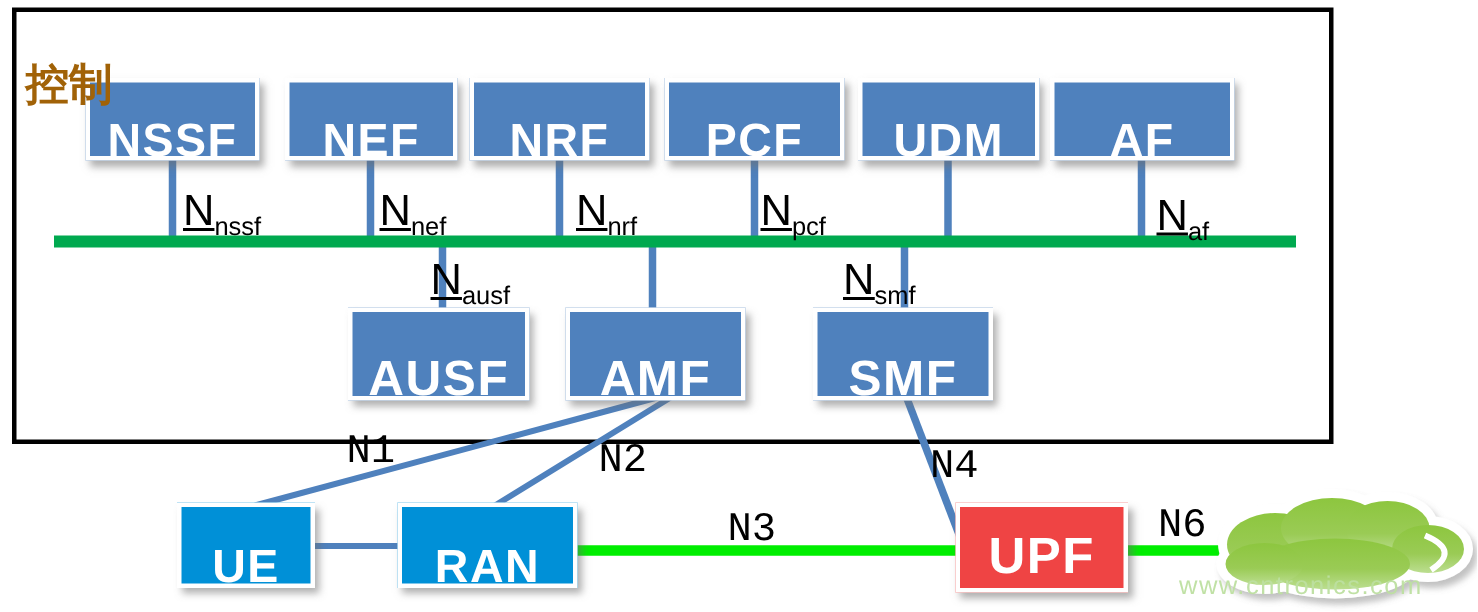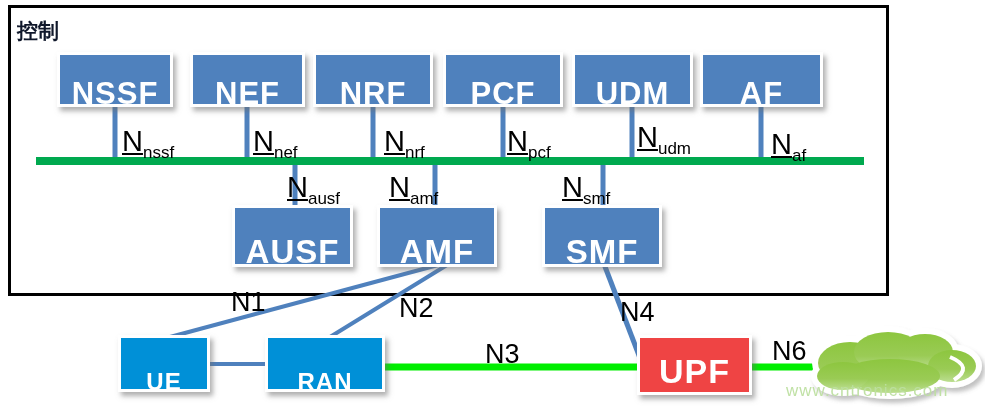--- a/index.html
+++ b/index.html
@@ -13,23 +13,24 @@
   .region{
     position:absolute;
     border:3px solid #000000;
     background:transparent;
     z-index:1;
   }
   .region-title{
     position:absolute;
     font-family:"Liberation Serif","DejaVu Serif",serif;
     font-weight:bold;
-    font-size:21px;
-    color:#0f172a;
+    font-size:29px;
+    color:#a16207;
     z-index:5;
+    margin-top:20px;
   }
   svg.wires{position:absolute;left:0;top:0;z-index:2;}
   .node{
     position:absolute;
     box-sizing:border-box;
     border:3px solid #ffffff;
     box-shadow:3px 4px 5px rgba(110,110,110,.55);
     overflow:hidden;
     z-index:4;
   }
@@ -38,37 +39,38 @@
   .node.uplane{background:#ef4444;}
   .node .nlabel{
     position:absolute;left:0;right:0;
     text-align:center;
     color:#ffffff;
     font-weight:bold;
     letter-spacing:1px;
   }
   .node.toprow .nlabel{bottom:-8px;font-size:31px;}
   .node.midrow .nlabel{bottom:-7px;font-size:33px;}
-  .node.ue .nlabel,.node.ran .nlabel{bottom:-7px;font-size:24px;}
+  .node.ue .nlabel,.node.ran .nlabel{bottom:-7px;font-size:31px;}
   .node.upf .nlabel{bottom:1px;font-size:34px;}
   .iface{
     position:absolute;
     color:#000;
     font-size:29px;
     z-index:5;
     white-space:nowrap;
     text-decoration:underline;
   }
   .iface sub{font-size:17px;line-height:0;}
   .linklabel{
     position:absolute;
     color:#000;
     font-size:27px;
     z-index:5;
     white-space:nowrap;
+    font-family:Liberation Mono, monospace;
   }
   .watermark{
     position:absolute;
     font-size:17px;
     letter-spacing:1px;
     color:rgba(189,223,160,0.95);
     z-index:6;
     white-space:nowrap;
   }
 </style>
@@ -161,32 +163,26 @@
   </div>
   <div class="iface" style="left:253px;top:125px;">
     <span>N</span><sub>nef</sub>
   </div>
   <div class="iface" style="left:384px;top:125px;">
     <span>N</span><sub>nrf</sub>
   </div>
   <div class="iface" style="left:507px;top:125px;">
     <span>N</span><sub>pcf</sub>
   </div>
-  <div class="iface" style="left:637px;top:121px;">
-    <span>N</span><sub>udm</sub>
-  </div>
   <div class="iface" style="left:771px;top:128px;">
     <span>N</span><sub>af</sub>
   </div>
 
   <div class="iface" style="left:248px;top:171px;margin-left:39px;">
     <span>N</span><sub>ausf</sub>
-  </div>
-  <div class="iface" style="left:389px;top:171px;">
-    <span>N</span><sub>amf</sub>
   </div>
   <div class="iface" style="left:562px;top:171px;">
     <span>N</span><sub>smf</sub>
   </div>
 
   <div class="node ctrl midrow" style="left:232px;top:205px;width:121px;height:62px;">
     <span class="nlabel">AUSF</span>
   </div>
   <div class="node ctrl midrow" style="left:377px;top:205px;width:120px;height:62px;">
     <span class="nlabel">AMF</span>

